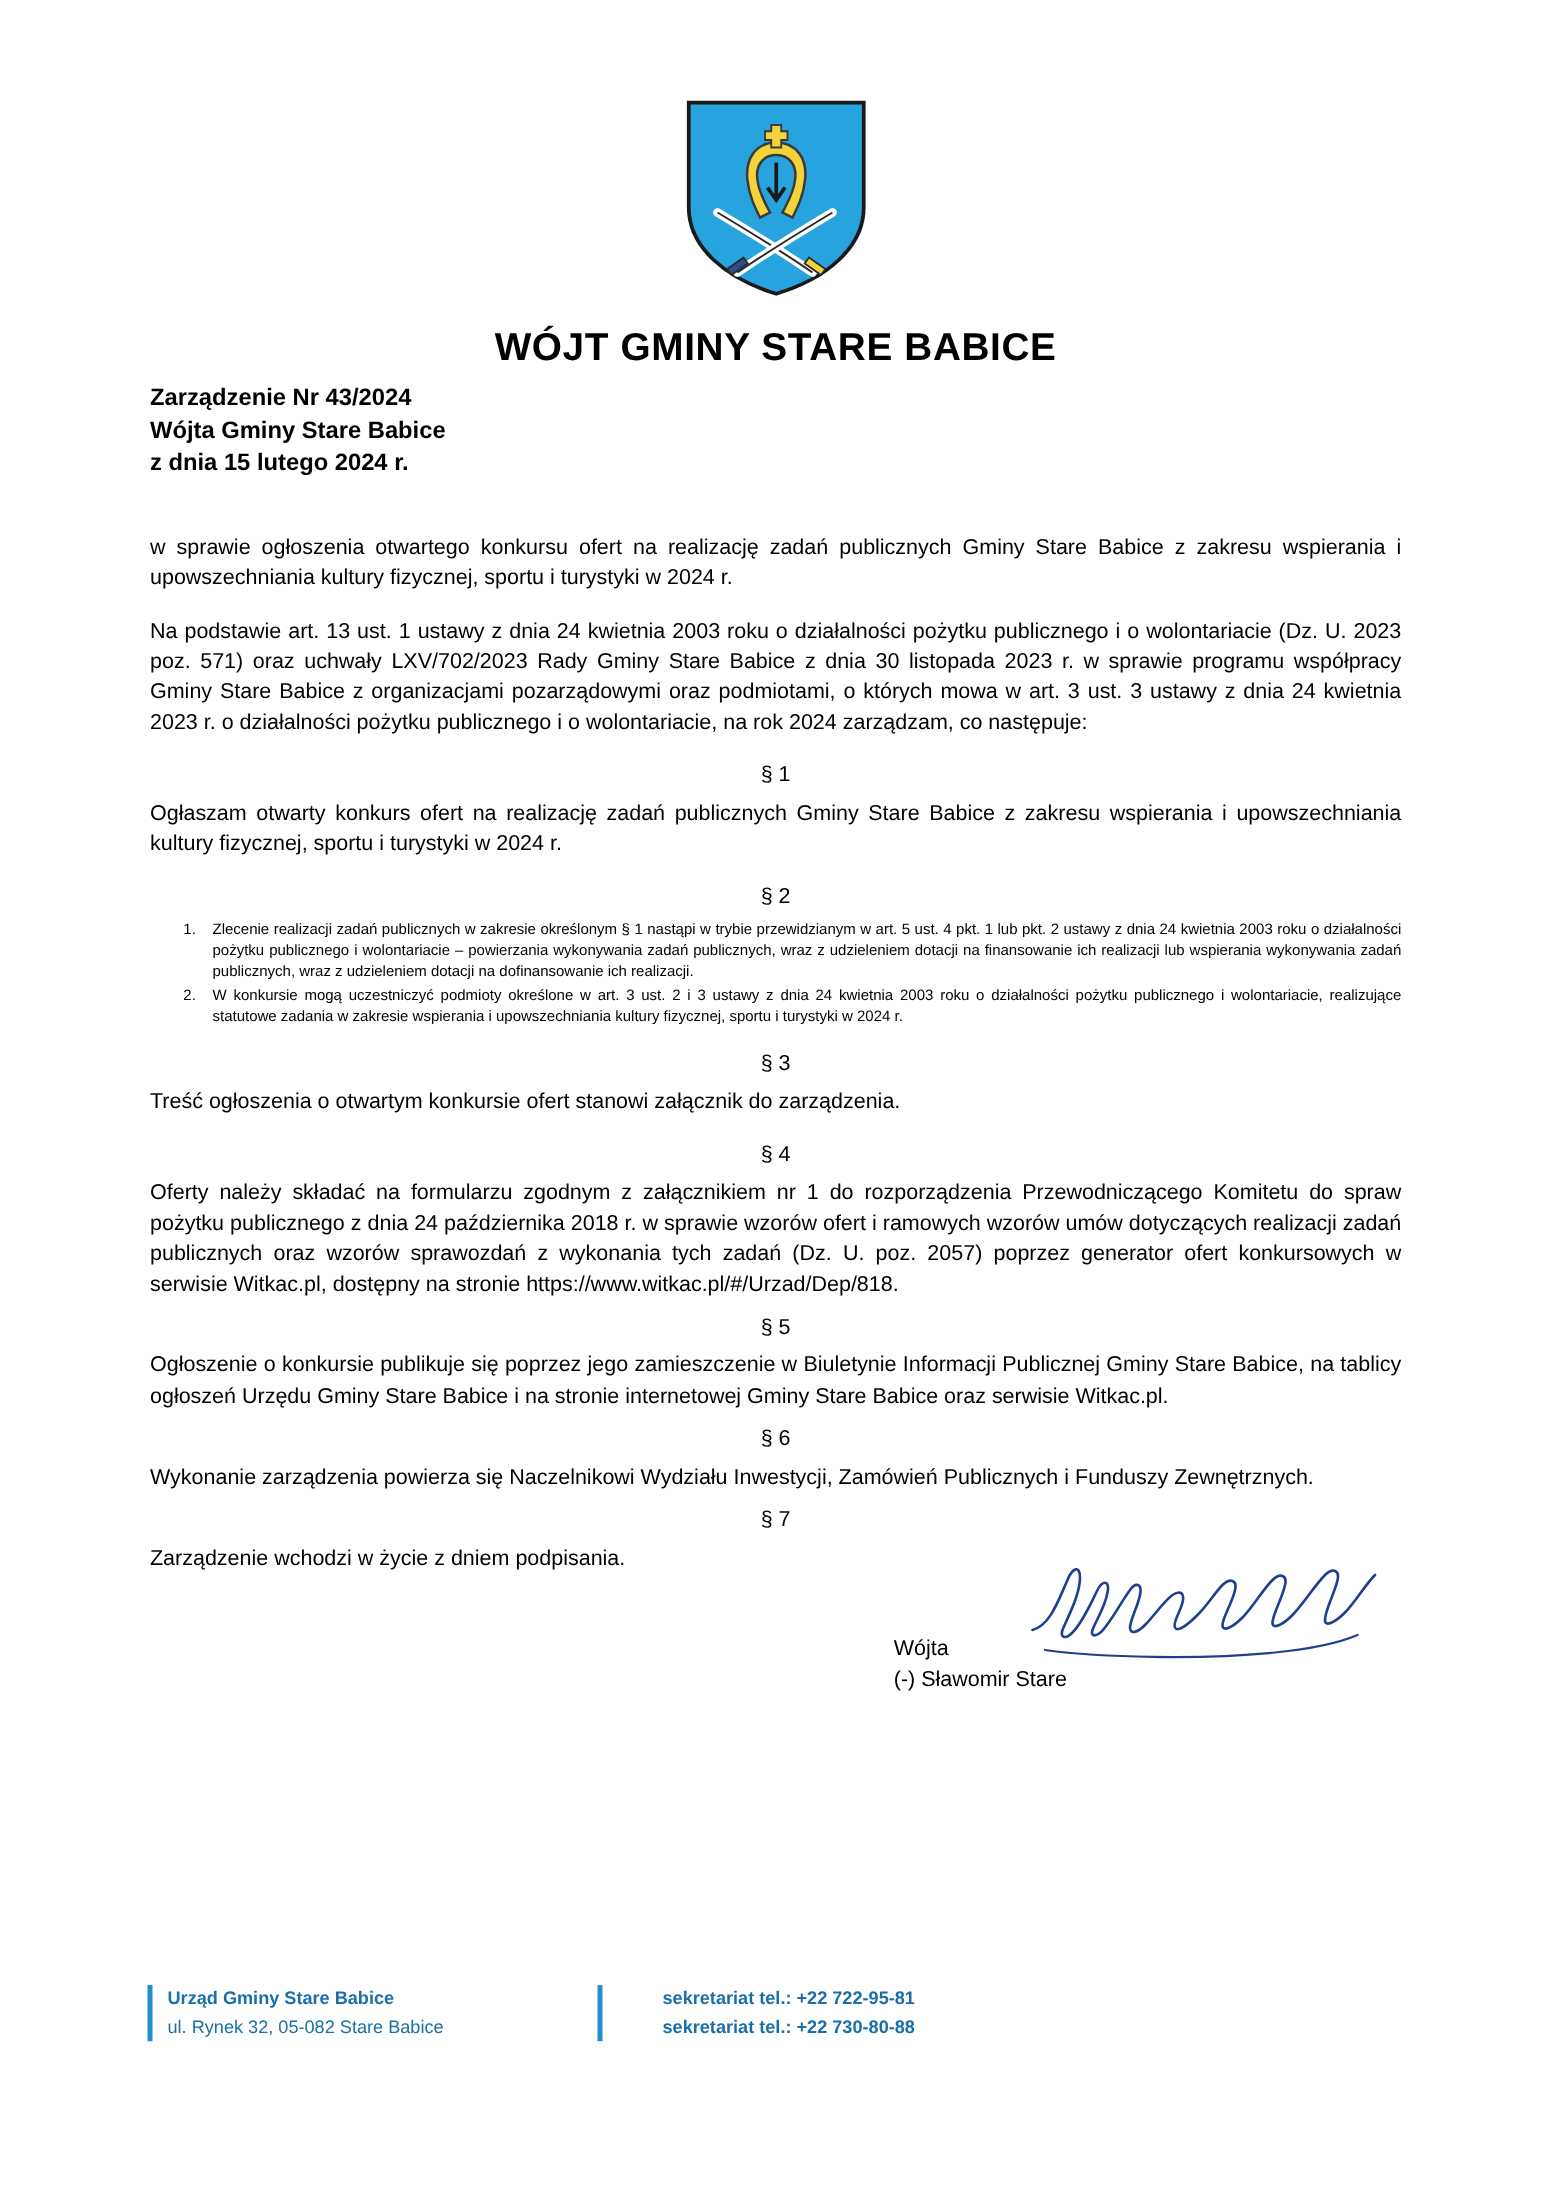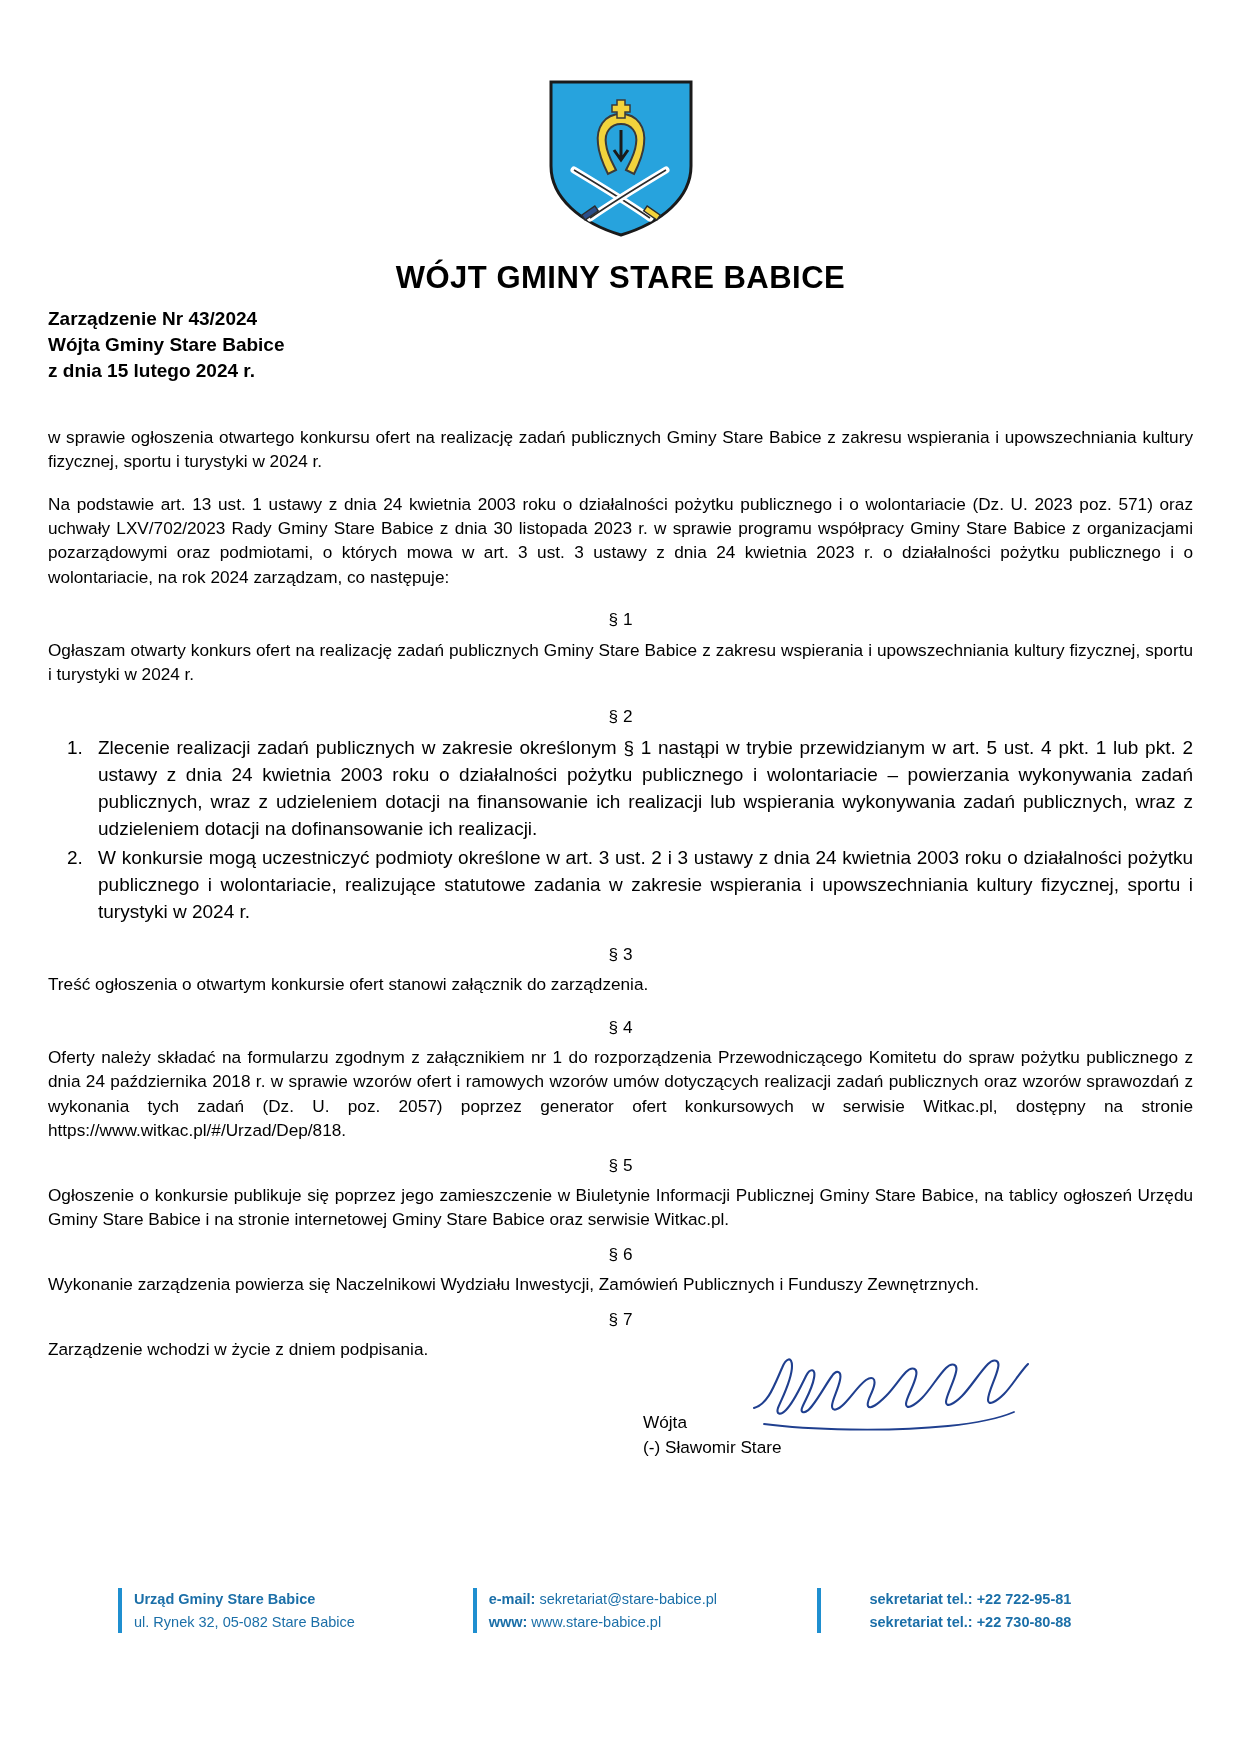--- a/index.html
+++ b/index.html
@@ -13,21 +13,21 @@
     font-family: "Liberation Sans", sans-serif;
     color: #000000;
     position: relative;
     overflow: hidden;
   }
   .page {
     width: 1241px;
     height: 1755px;
     position: relative;
     box-sizing: border-box;
-    padding: 0 48px;
+    padding: 0 120px;
   }
 
   
   .crest-wrap {
     padding-top: 78px;
     display: flex;
     justify-content: center;
   }
   .crest {
     width: 150px;
@@ -71,21 +71,21 @@
     font-size: 17.2px;
   }
   .section-mark.compact {
     margin-top: 10px;
   }
 
   
   ol.numlist {
     margin: 0;
     padding-left: 40px;
-    font-size: 19px;
+    font-size: 12px;
     line-height: 1.42;
   }
   ol.numlist li {
     margin-bottom: 2px;
     text-align: justify;
     padding-left: 10px;
   }
 
   
   .sign-area {
@@ -214,33 +214,20 @@
   </div>
 
   <div class="footer">
     <div class="footer-col fc1">
       <div class="fbar"></div>
       <div class="txt">
         <div>Urząd Gminy Stare Babice</div>
         <div class="light">ul. Rynek 32, 05-082 Stare Babice</div>
       </div>
     </div>
-    <div class="footer-col fc2">
-      <div class="fbar"></div>
-      <div class="txt">
-        <div>
-          <span>e-mail:</span>
-          <span class="light">sekretariat@stare-babice.pl</span>
-        </div>
-        <div>
-          <span>www:</span>
-          <span class="light">www.stare-babice.pl</span>
-        </div>
-      </div>
-    </div>
     <div class="footer-col fc3">
       <div class="fbar"></div>
       <div class="txt">
         <div>sekretariat tel.: +22 722-95-81</div>
         <div>sekretariat tel.: +22 730-80-88</div>
       </div>
     </div>
   </div>
 
 </div>

